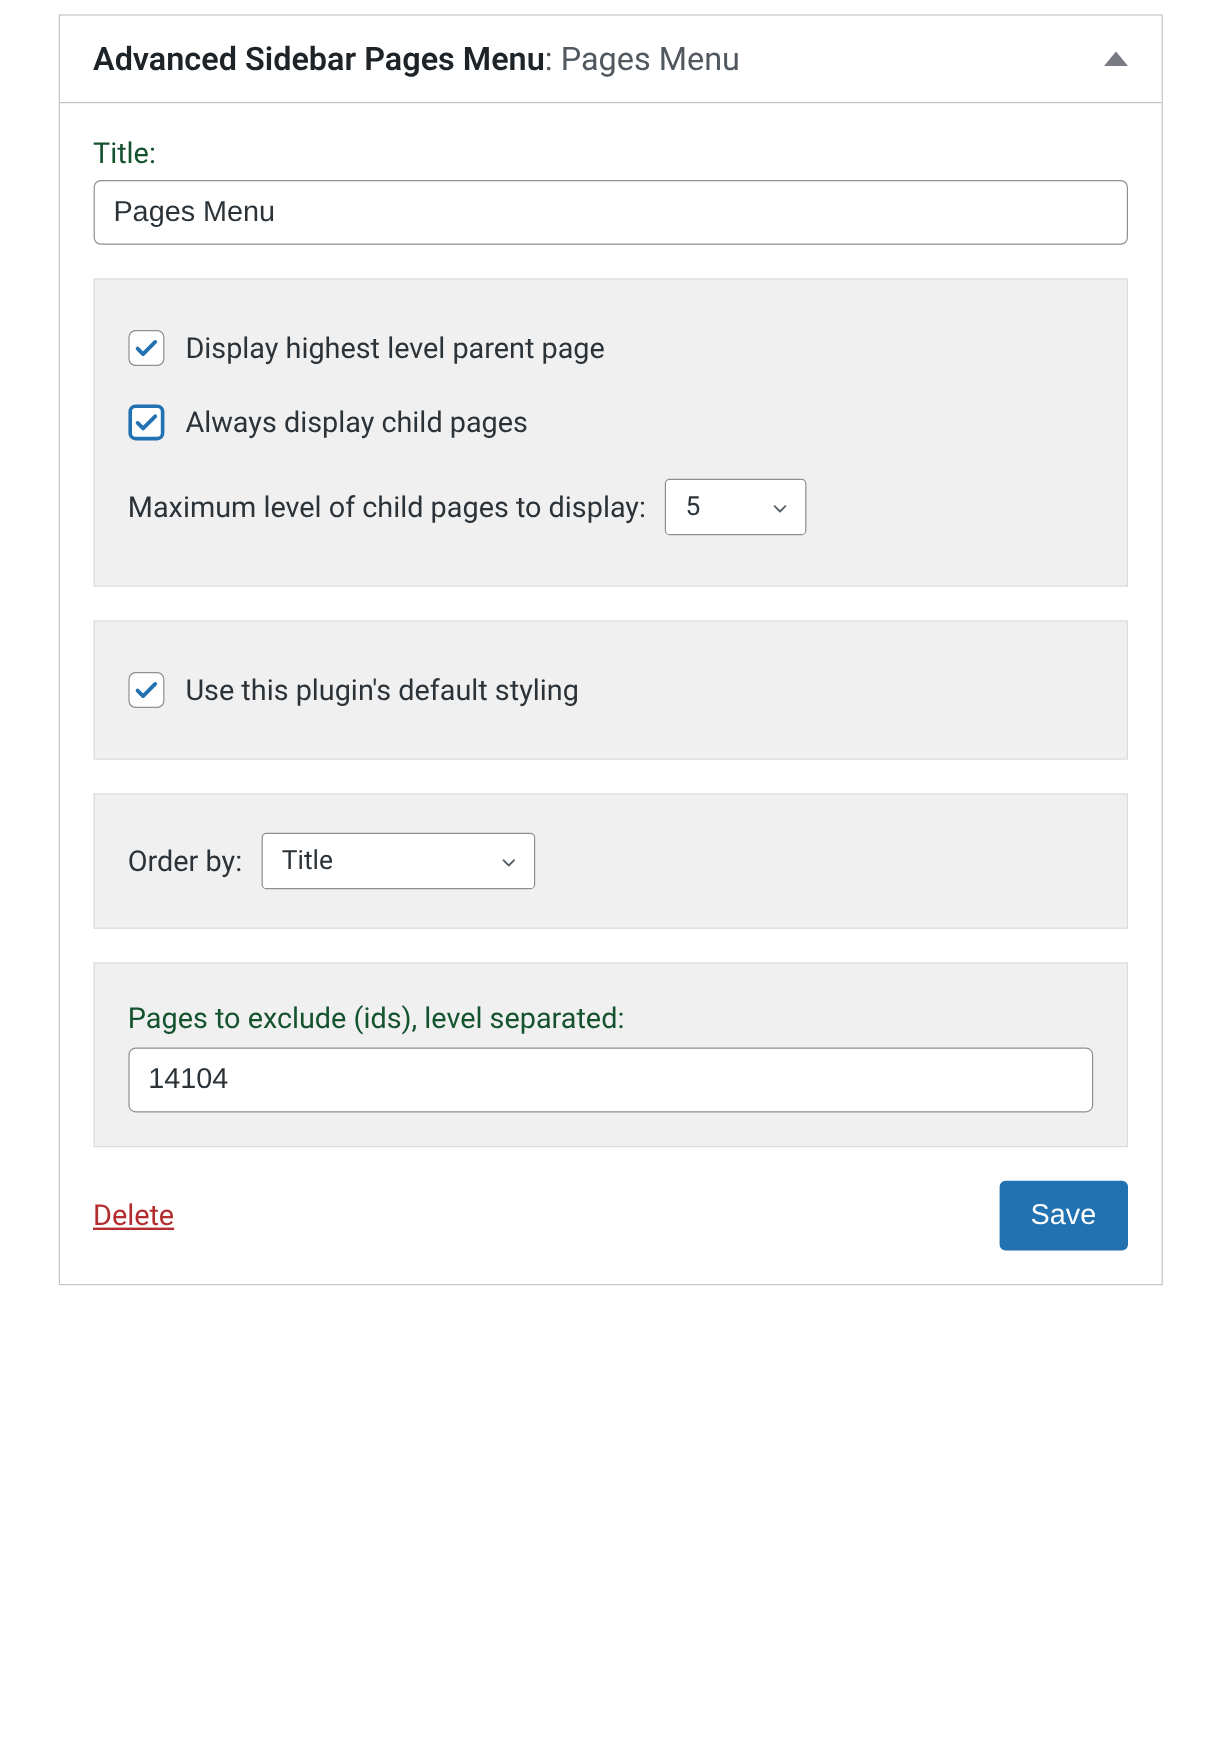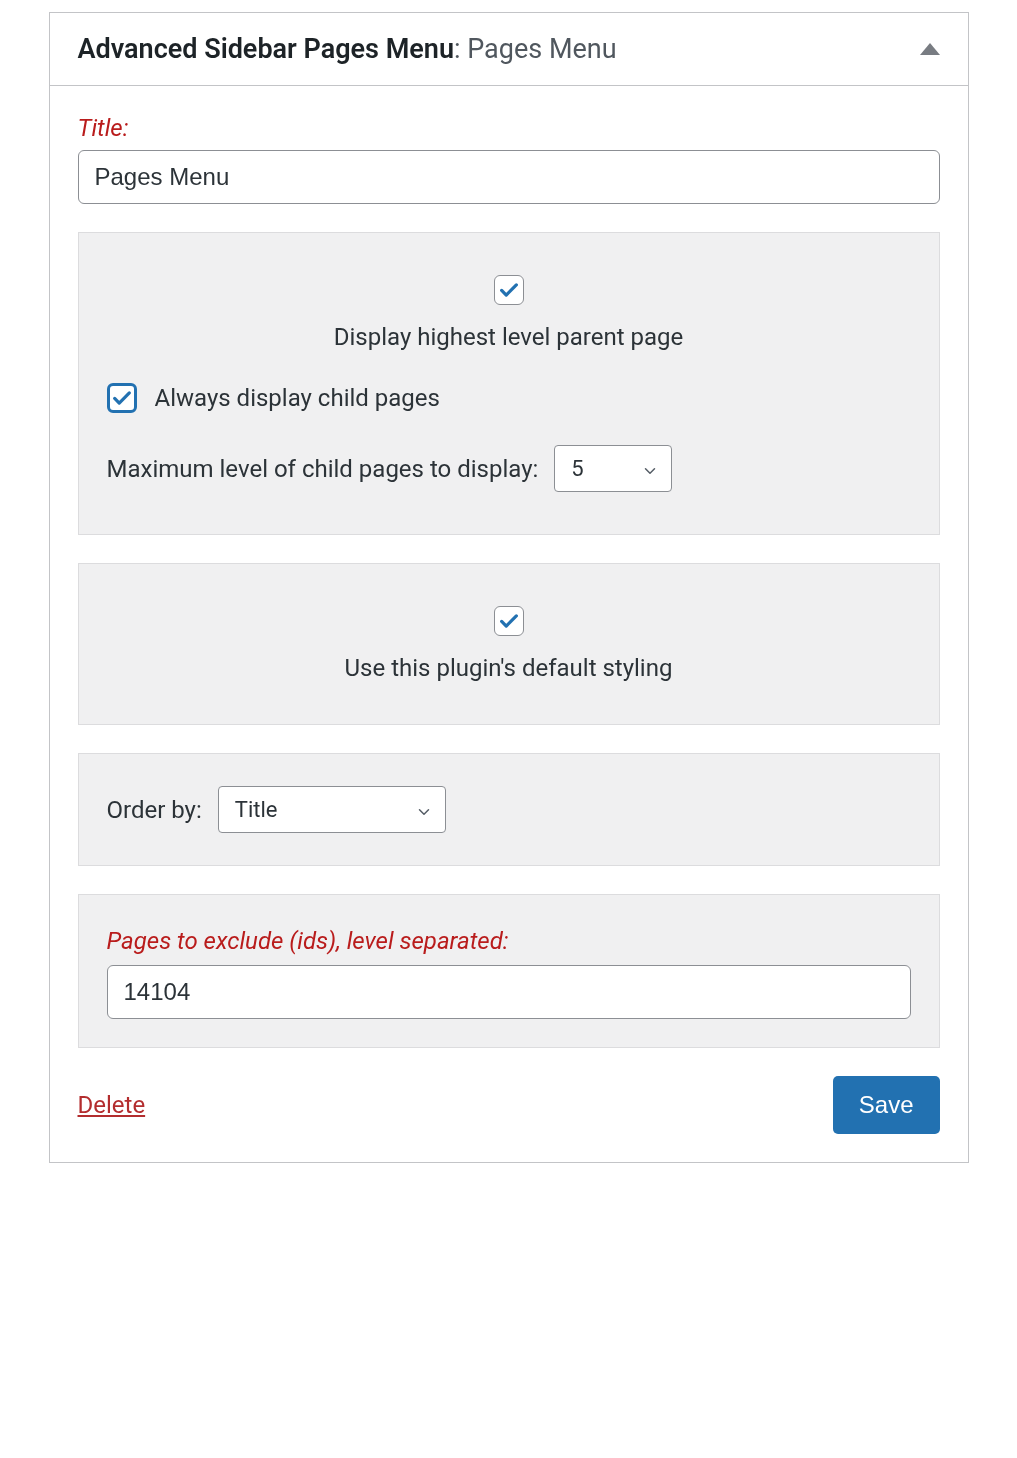--- a/index.html
+++ b/index.html
@@ -43,23 +43,22 @@
   }
   .widget-body {
     padding: 28px;
   }
   .field-block {
     margin-bottom: 28px;
   }
   .field-label {
     display: block;
     font-size: 24px;
-    color: #b91c1c;
+    color: #14532d;
     margin-bottom: 8px;
-    font-style: italic;
   }
   .text-input {
     width: 100%;
     background: #fff;
     border: 1px solid #8c8f94;
     border-radius: 6px;
     padding: 12px 16px;
     font-size: 24px;
     color: #2c3338;
   }
@@ -72,21 +71,21 @@
   }
 
   .check-row {
     display: flex;
     align-items: center;
     gap: 18px;
     margin: 32px 0;
     font-size: 24px;
     color: #2c3338;
   }
-  .check-row:first-child { margin-top: 14px; flex-direction: column; }
+  .check-row:first-child { margin-top: 14px; }
   .checkbox {
     width: 30px;
     height: 30px;
     border: 1.5px solid #8c8f94;
     border-radius: 6px;
     background: #fff;
     display: flex;
     align-items: center;
     justify-content: center;
     cursor: pointer;

